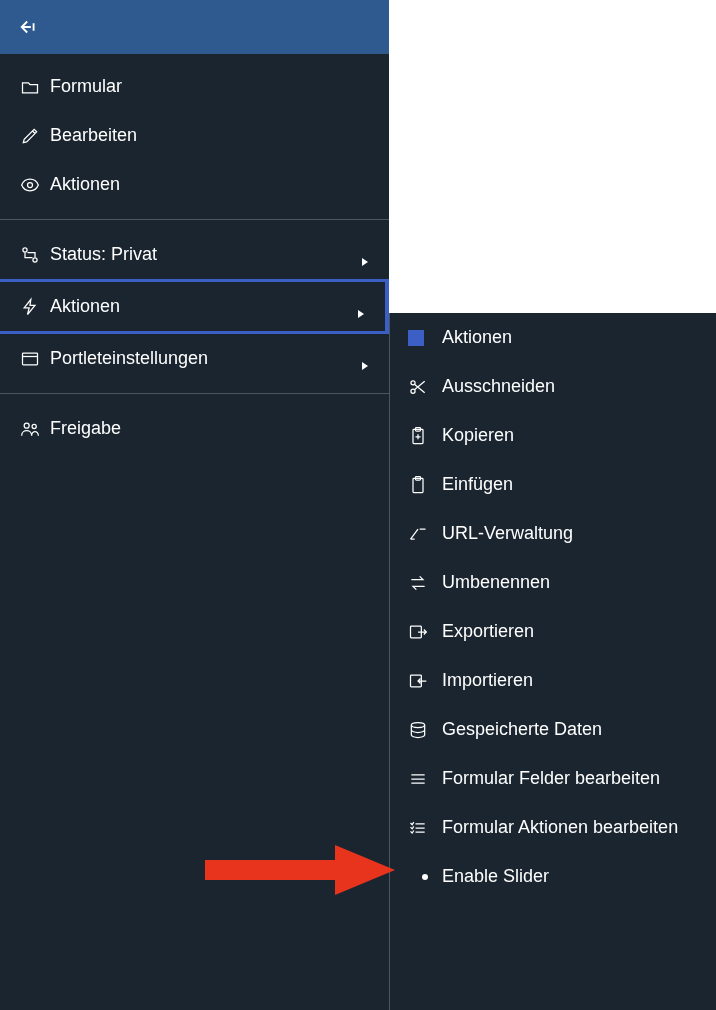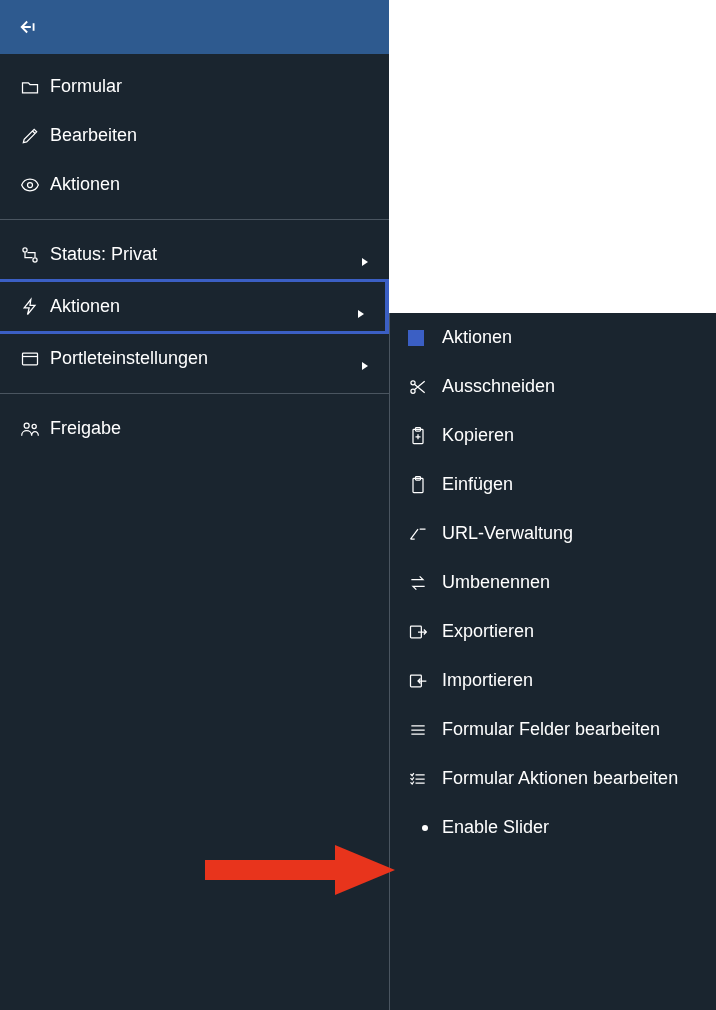--- a/index.html
+++ b/index.html
@@ -298,20 +298,29 @@
       <svg viewBox="0 0 24 24">
           <rect x="3" y="5" width="13" height="14" rx="1"></rect>
           <path d="M22 12 L12 12 M15 9 L12 12 L15 15"></path>
         </svg>
     </span>
     <span>Importieren</span>
   </div>
   <div class="submenu-item">
     <span class="icon-wrap">
       <svg viewBox="0 0 24 24">
+          <ellipse cx="12" cy="6" rx="8" ry="3"></ellipse>
+          <path d="M4 6 L4 18 C4 19.5 8 21 12 21 C16 21 20 19.5 20 18 L20 6 M4 12 C4 13.5 8 15 12 15 C16 15 20 13.5 20 12"></path>
+        </svg>
+    </span>
+    <span>Gespeicherte Daten</span>
+  </div>
+  <div class="submenu-item">
+    <span class="icon-wrap">
+      <svg viewBox="0 0 24 24">
           <path d="M4 7 L20 7 M4 12 L20 12 M4 17 L20 17"></path>
         </svg>
     </span>
     <span>Formular Felder bearbeiten</span>
   </div>
   <div class="submenu-item">
     <span class="icon-wrap">
       <svg viewBox="0 0 24 24">
           <path d="M9 7 L20 7 M9 12 L20 12 M9 17 L20 17 M3 6 L5 8 L7 5 M3 11 L5 13 L7 10 M3 16 L5 18 L7 15"></path>
         </svg>

